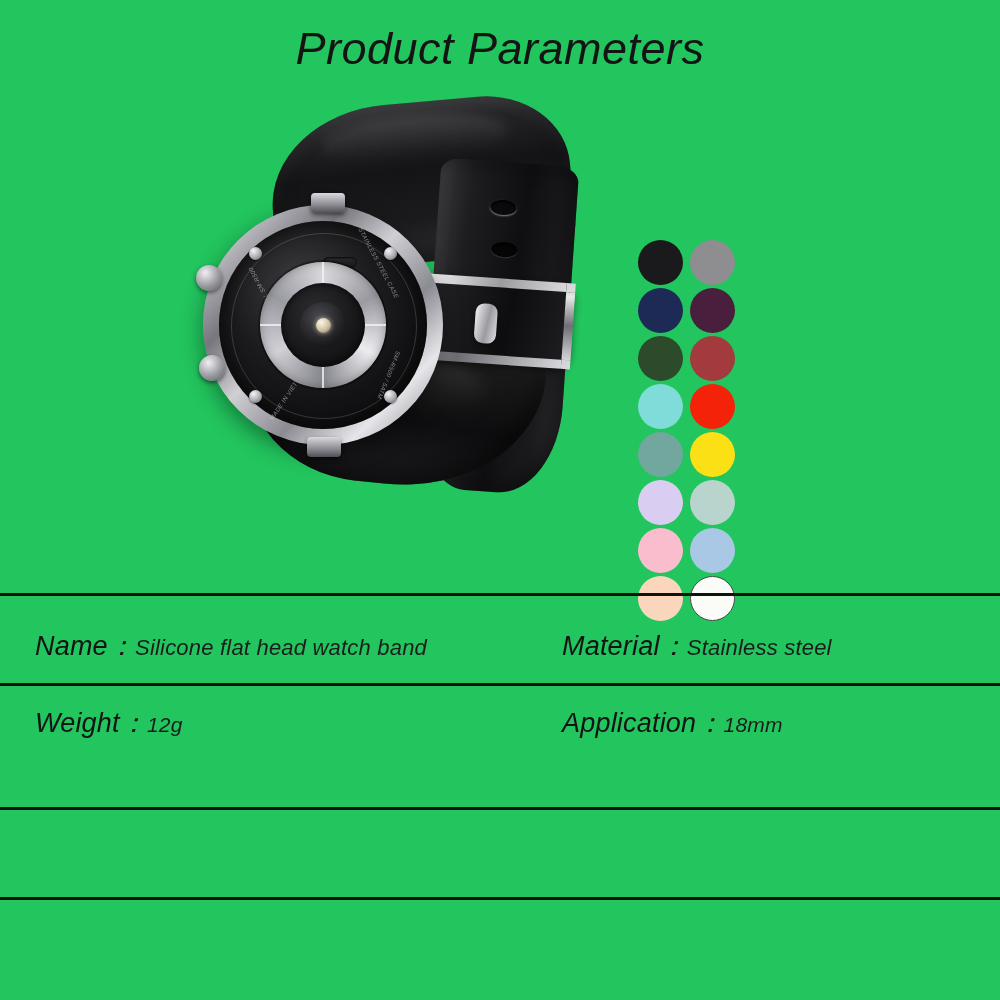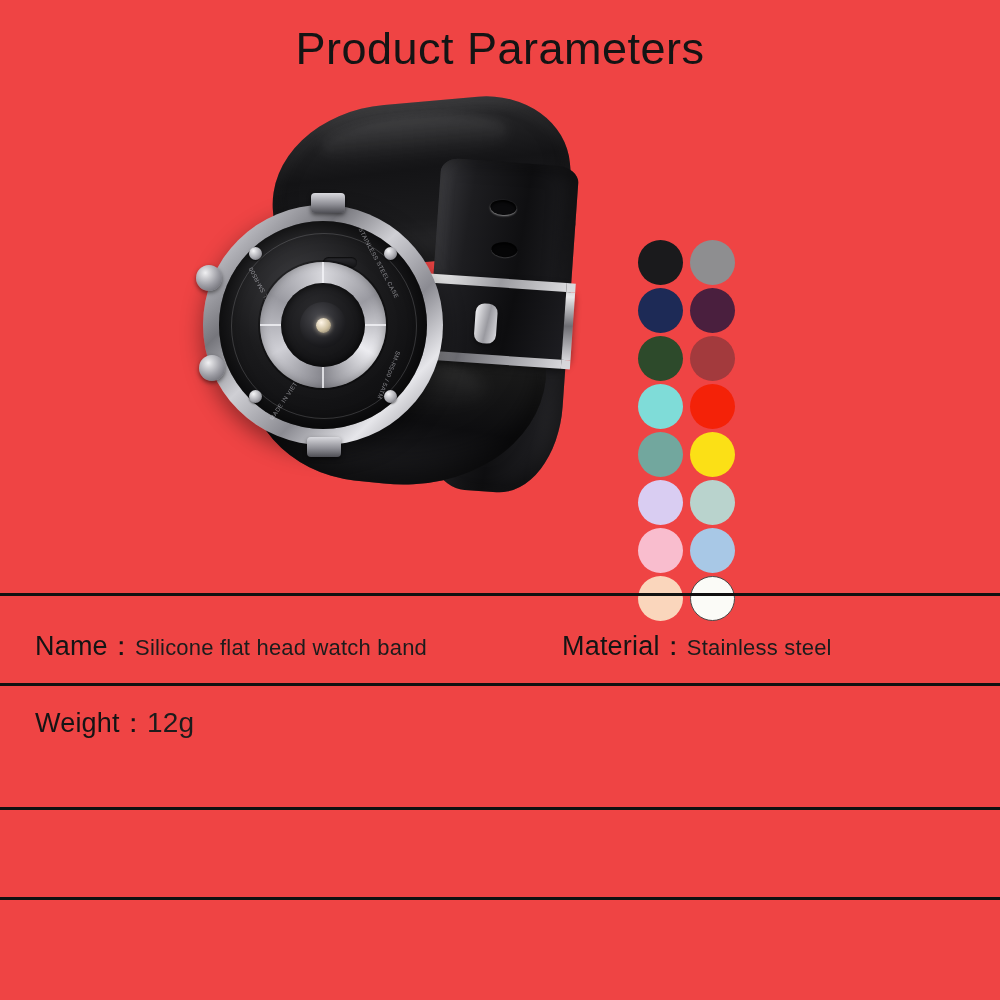--- a/index.html
+++ b/index.html
@@ -8,22 +8,23 @@
     background: #ffffff;
   }
   body {
     font-family: "Liberation Sans", sans-serif;
     -webkit-font-smoothing: antialiased;
   }
   .page {
     position: relative;
     width: 1000px;
     height: 1000px;
-    background: #ef4444;
+    background: #22c55e;
     overflow: hidden;
+    font-style: italic;
   }
 
   
   .title {
     position: absolute;
     top: 24px;
     left: 0;
     width: 1000px;
     text-align: center;
     font-size: 45px;
@@ -305,21 +306,21 @@
     font-weight: 400;
     letter-spacing: .2px;
   }
   .spec-label.bold { font-weight: 700; }
   .spec-value {
     font-size: 22px;
     font-weight: 400;
     color: #1c1c1c;
     letter-spacing: .2px;
   }
-  .spec-value.sm { font-size: 28px; }
+  .spec-value.sm { font-size: 21px; }
 
   .footnote {
     position: absolute;
     left: 0;
     top: 921px;
     width: 1000px;
     text-align: center;
     font-size: 19px;
     color: #1c1c1c;
     letter-spacing: .1px;
@@ -415,16 +416,19 @@
   <div class="spec-cell" style="left:35px;top:628px;">
     <span class="spec-label">Name：</span><span class="spec-value">Silicone flat head watch band</span>
   </div>
   <div class="spec-cell" style="left:562px;top:628px;">
     <span class="spec-label">Material：</span><span class="spec-value">Stainless steel</span>
   </div>
 
   <div class="spec-cell" style="left:35px;top:705px;">
     <span class="spec-label">Weight：</span><span class="spec-value sm">12g</span>
   </div>
+  <div class="spec-cell" style="left:562px;top:705px;">
+    <span class="spec-label">Application：</span><span class="spec-value sm">18mm</span>
+  </div>
 
 
 
 </div>
 
 </body></html>

